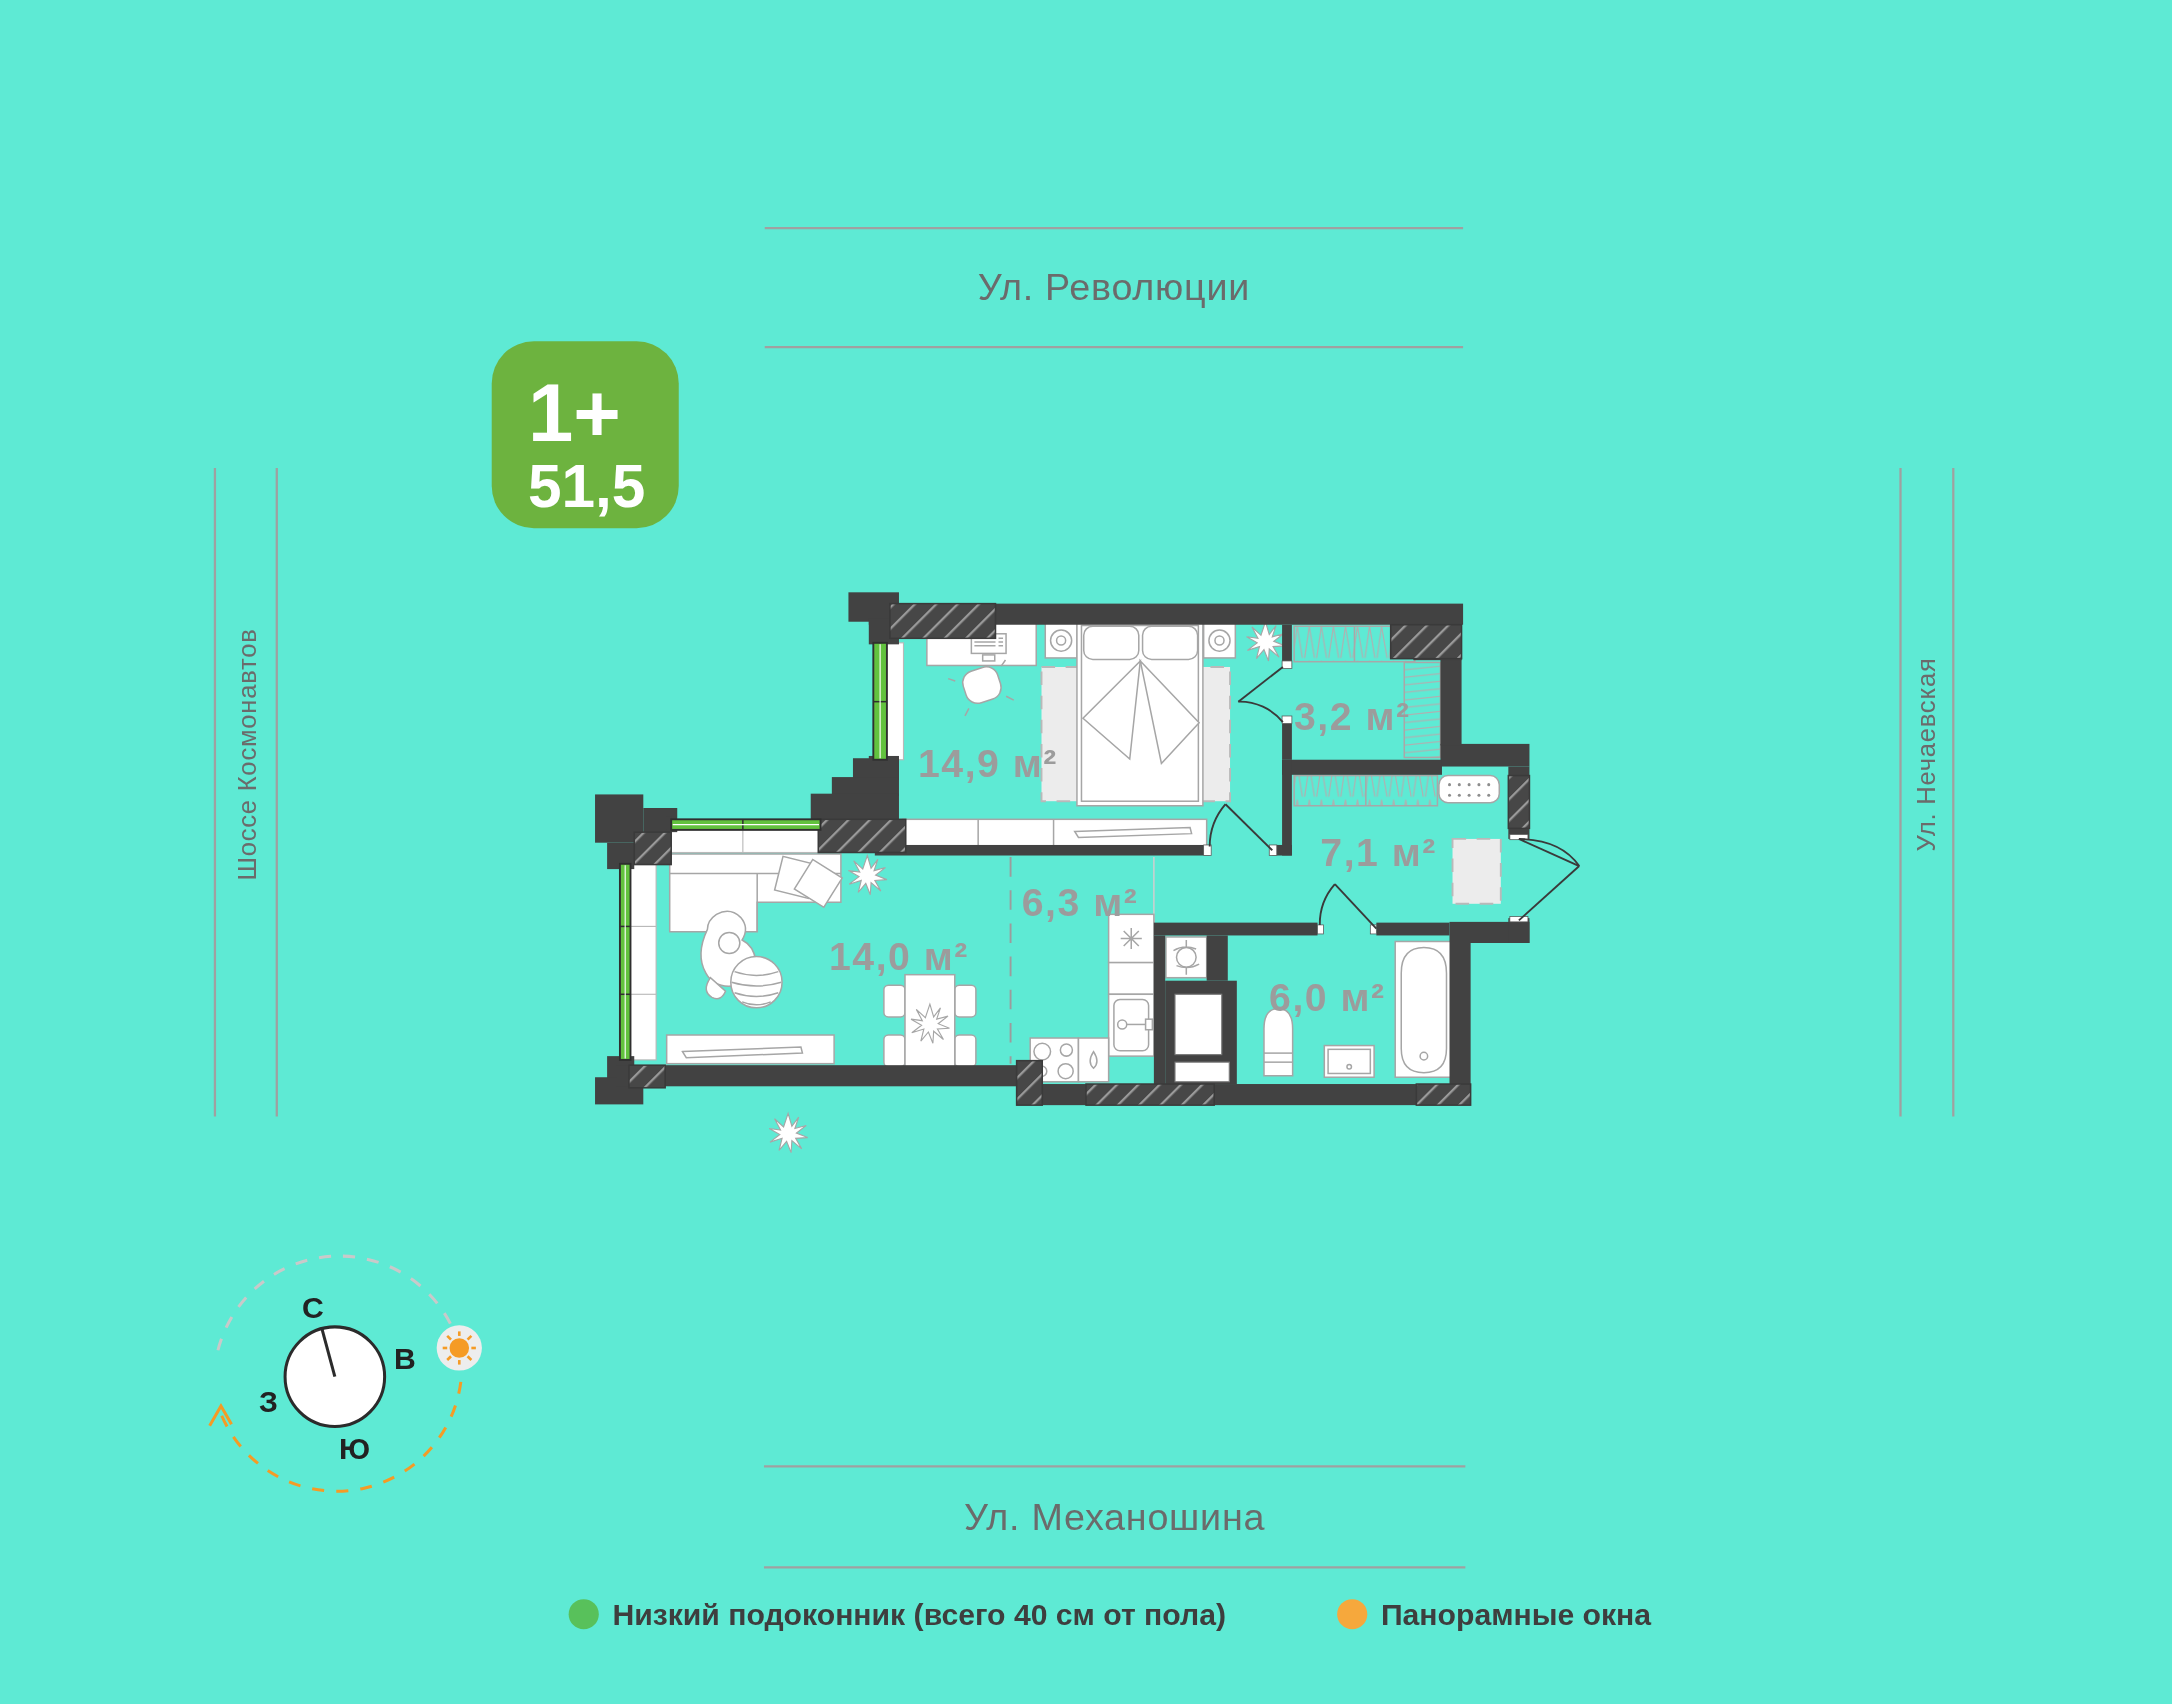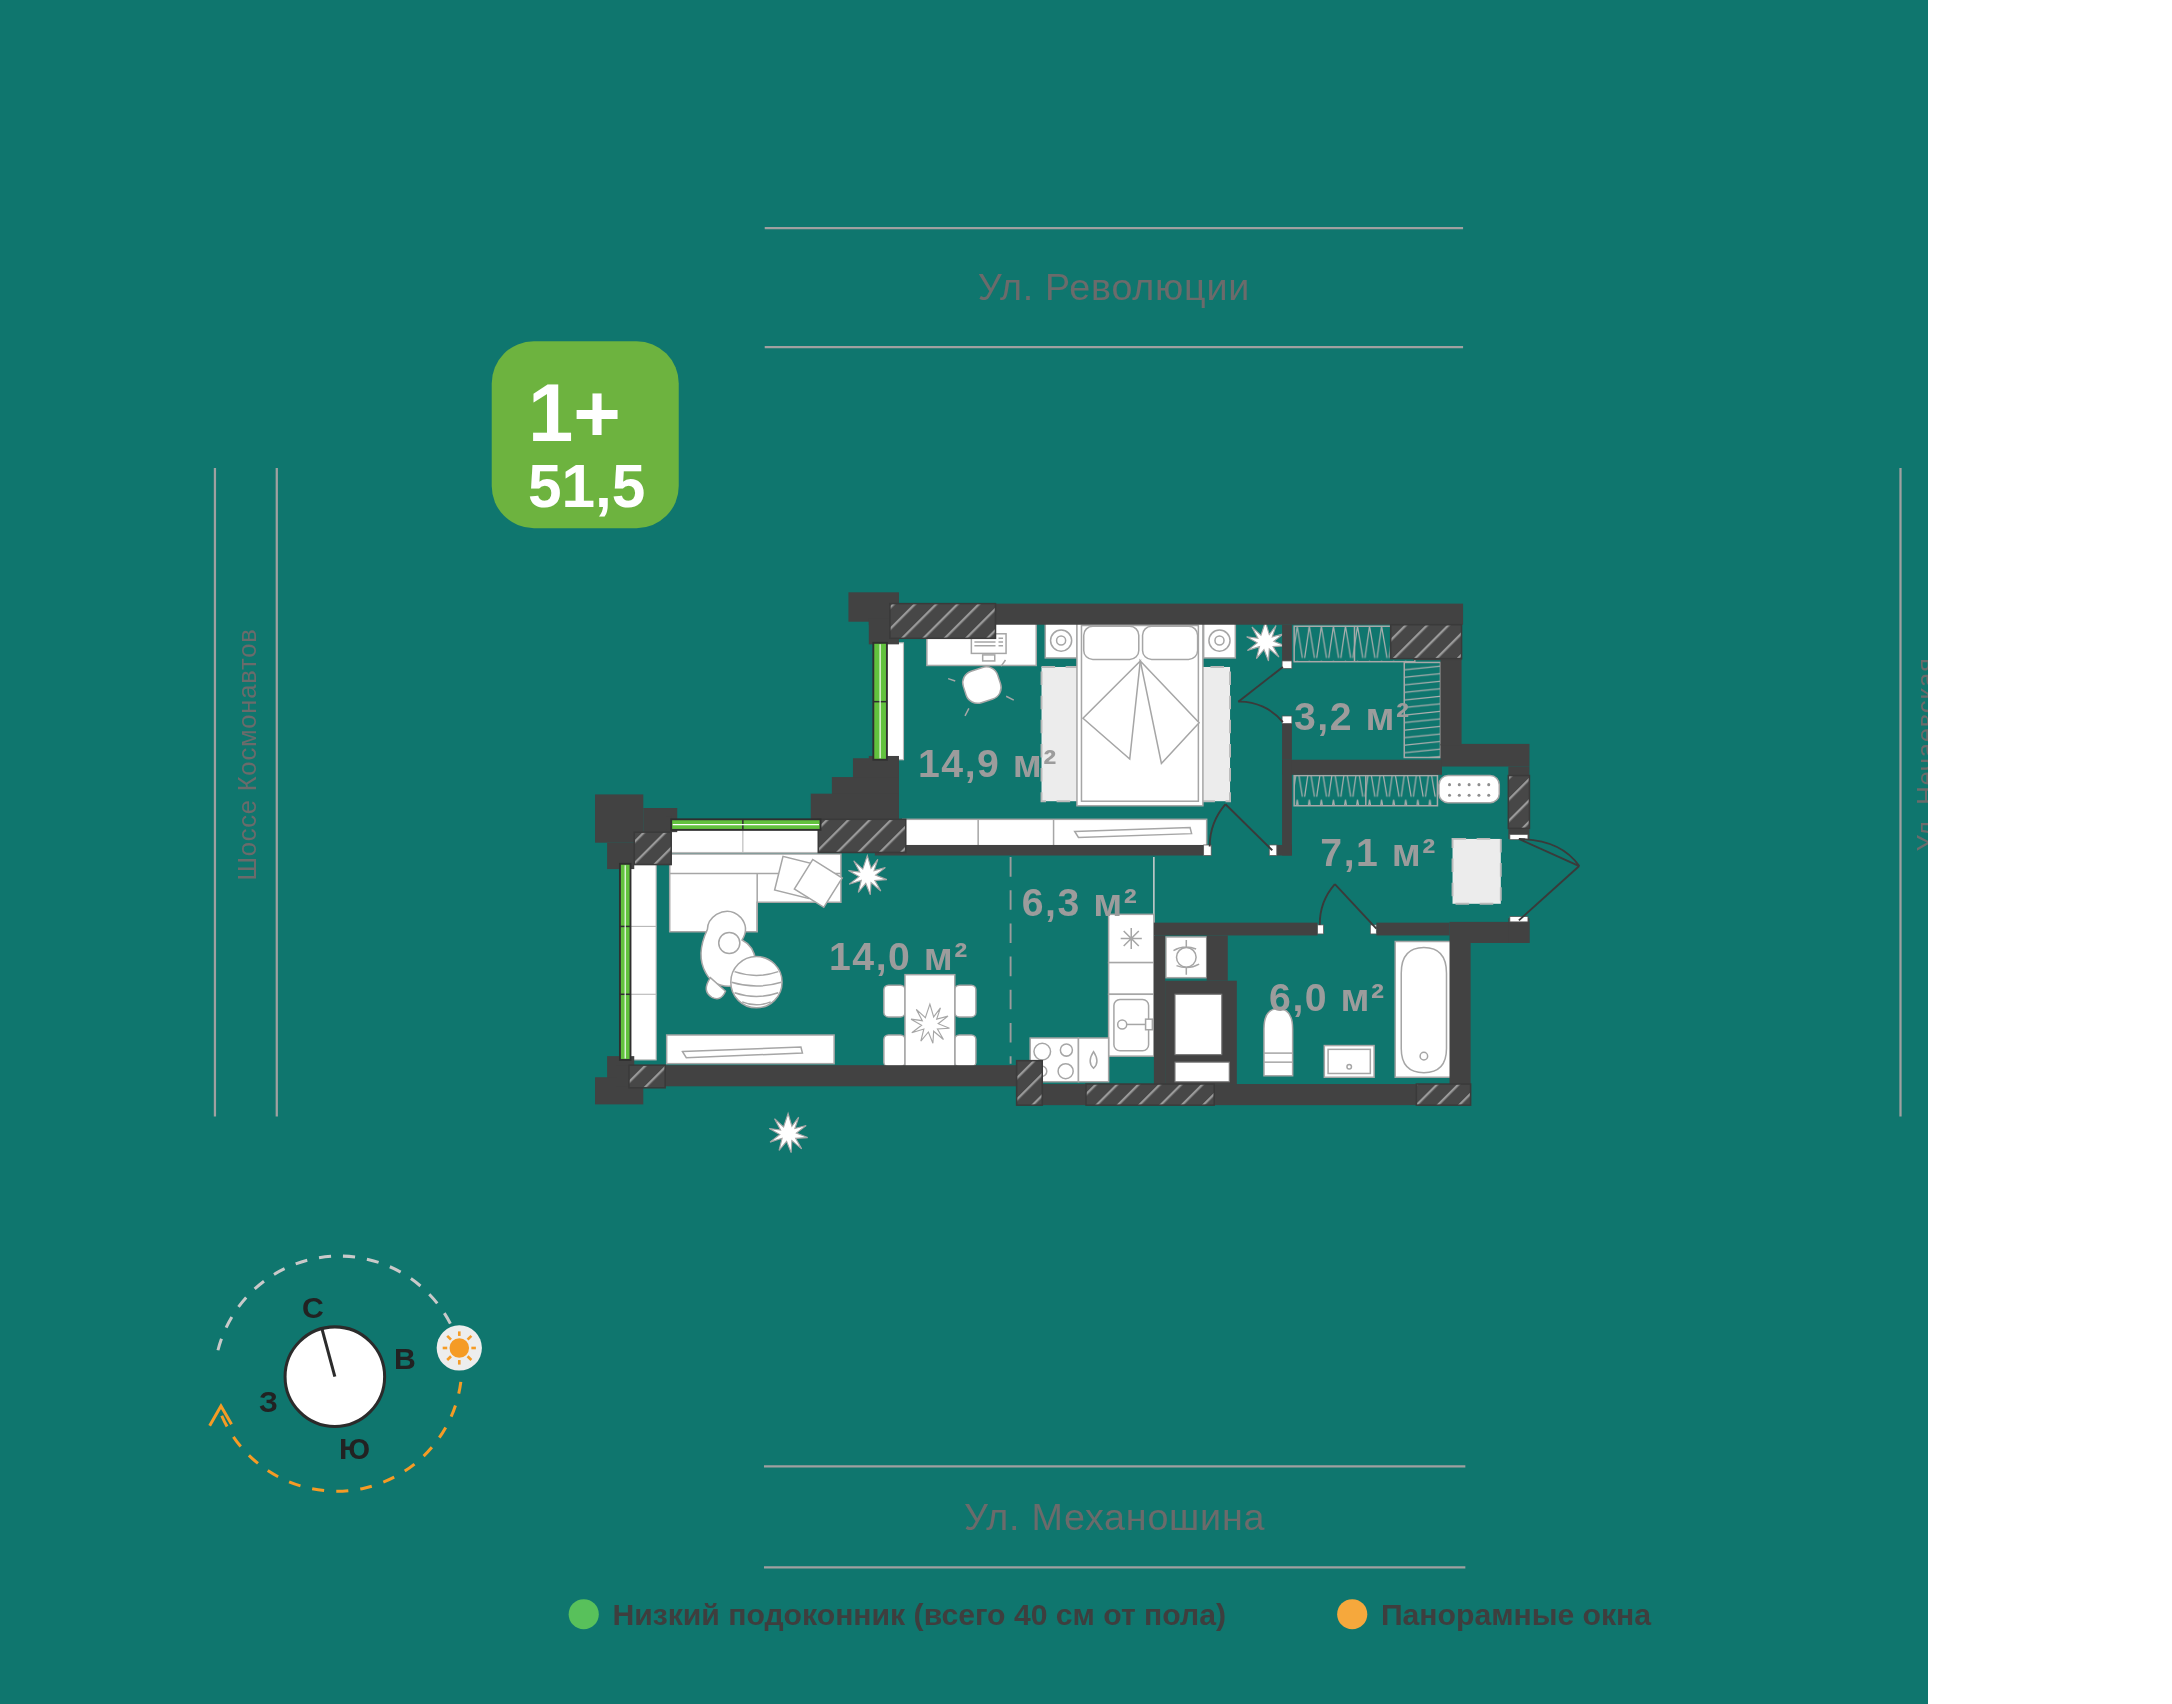--- a/index.html
+++ b/index.html
@@ -1,16 +1,16 @@
 <!DOCTYPE html>
 <html style="font-size:12px"><head>
 <meta charset="utf-8">
 <style>
   html,body{margin:0;padding:0;background:#fff;}
-  .stage{position:relative;width:1928px;height:1705px;background:#0f766e;overflow:hidden;
+  .stage{position:relative;width:2172px;height:1705px;background:#5eead4;overflow:hidden;
          font-family:"Liberation Sans",sans-serif;text-align:center;}
   svg{position:absolute;left:0;top:0;}
   text{font-family:"Liberation Sans",sans-serif;}
   .street{fill:#6b6b6b;font-size:50px;letter-spacing:1px;}
   .street-v{fill:#6b6b6b;font-size:34px;letter-spacing:1px;}
   .room-label{fill:#9c9c9c;font-size:52px;font-weight:700;letter-spacing:2px;}
   .legend-text{fill:#3e3e3e;font-size:40px;font-weight:600;}
   .furn{fill:#ffffff;stroke:#a6a6a6;stroke-width:2;}
   .furn-l{fill:none;stroke:#a6a6a6;stroke-width:2;}
   .door{fill:none;stroke:#3a3a3a;stroke-width:2.5;}

